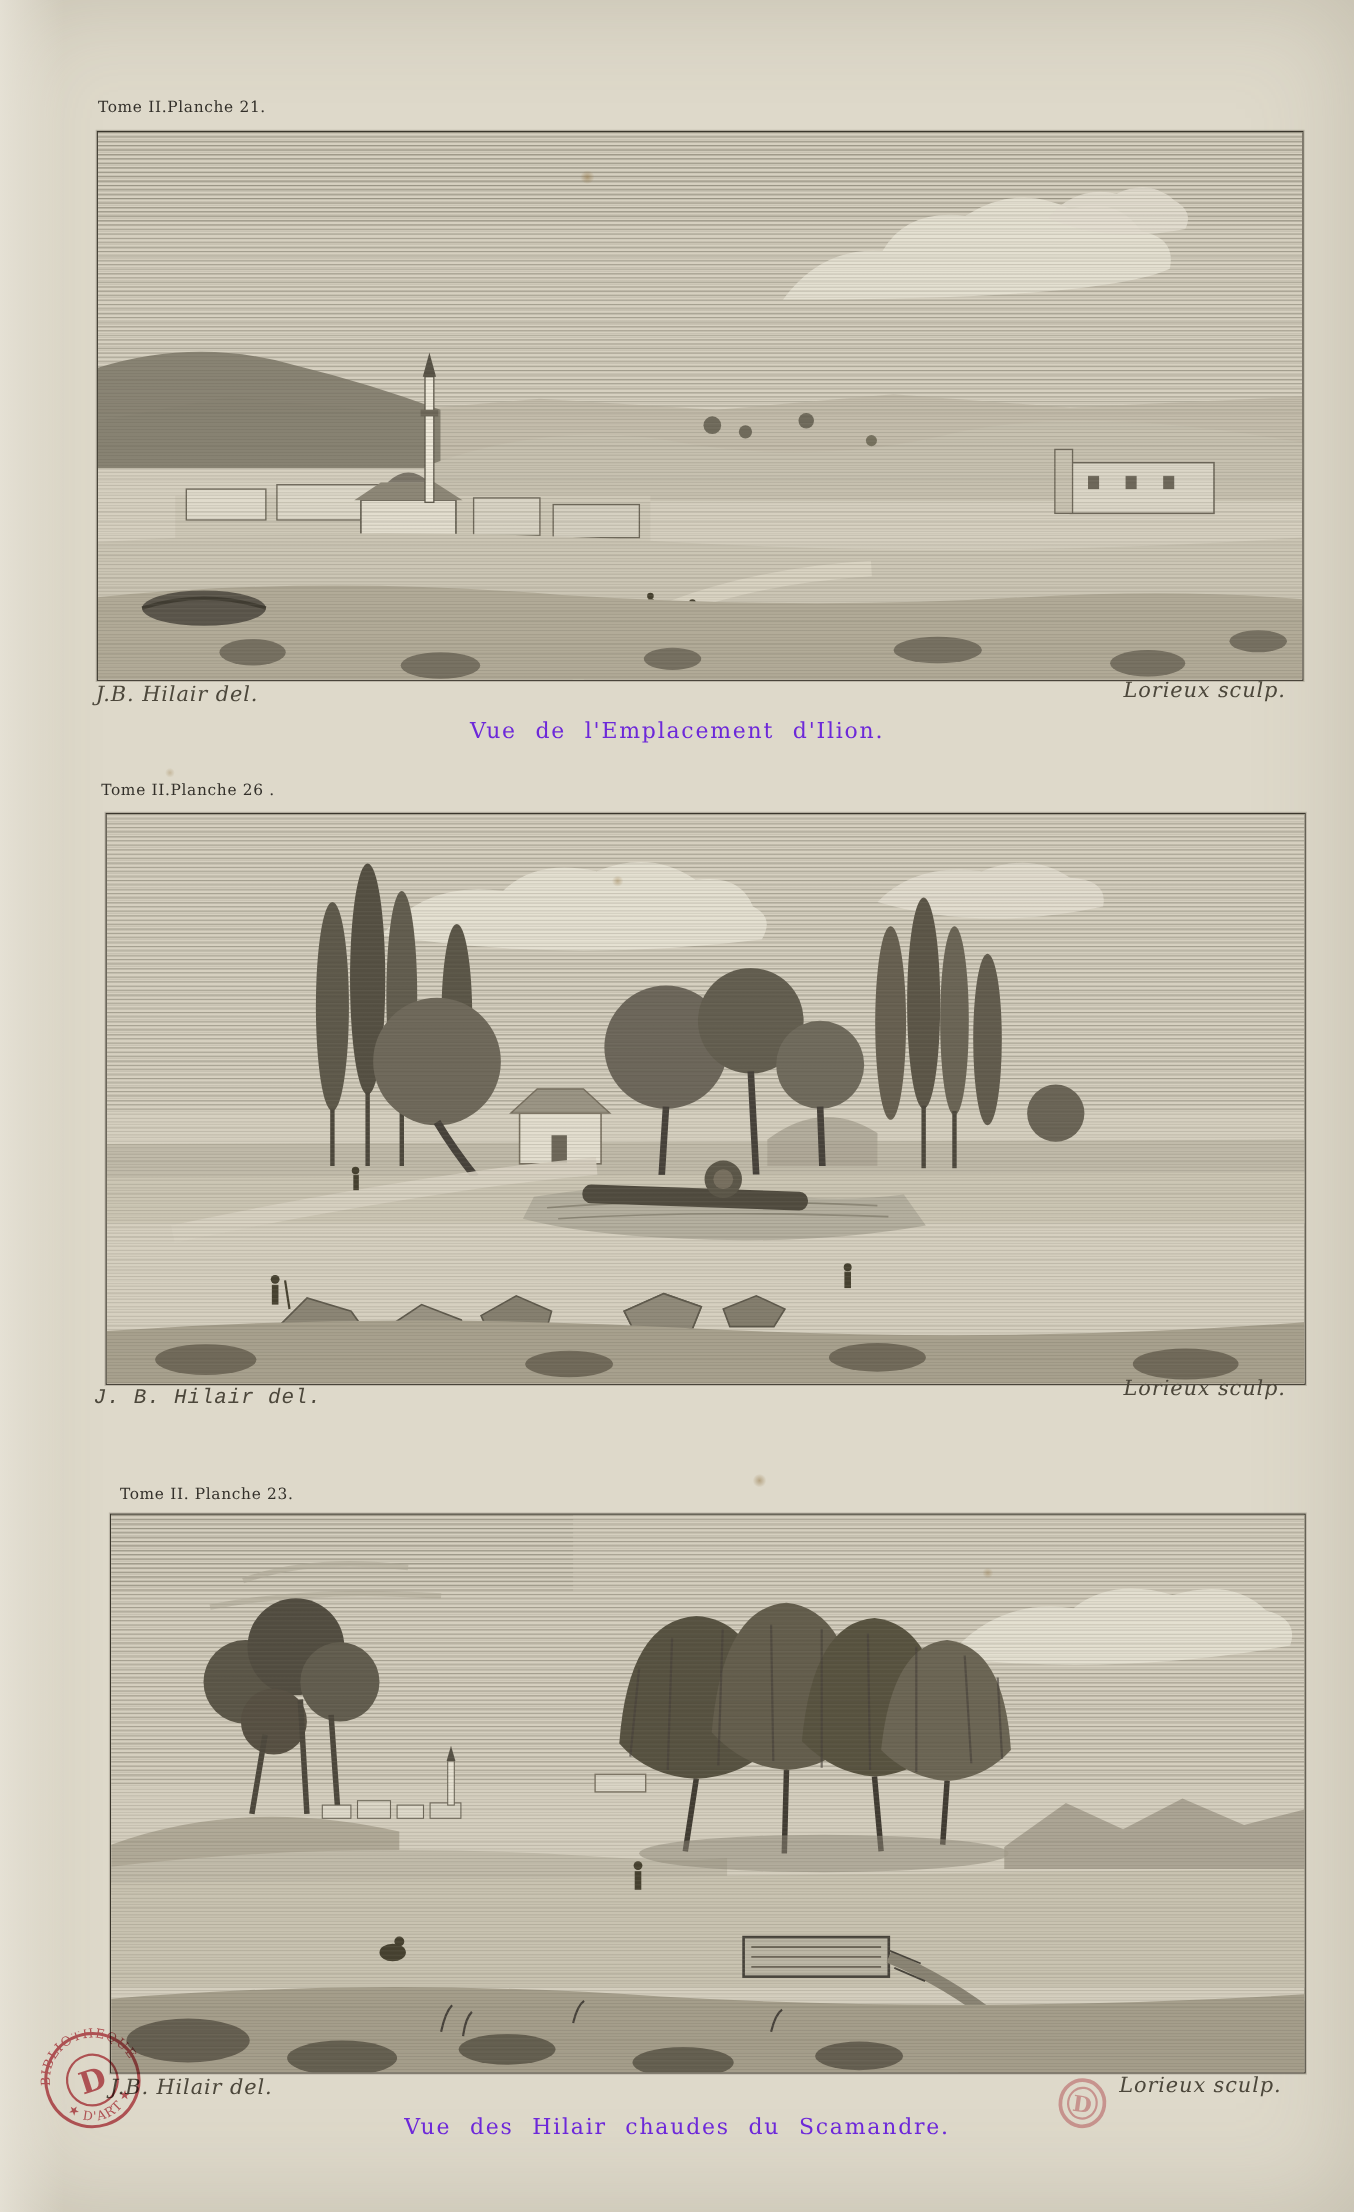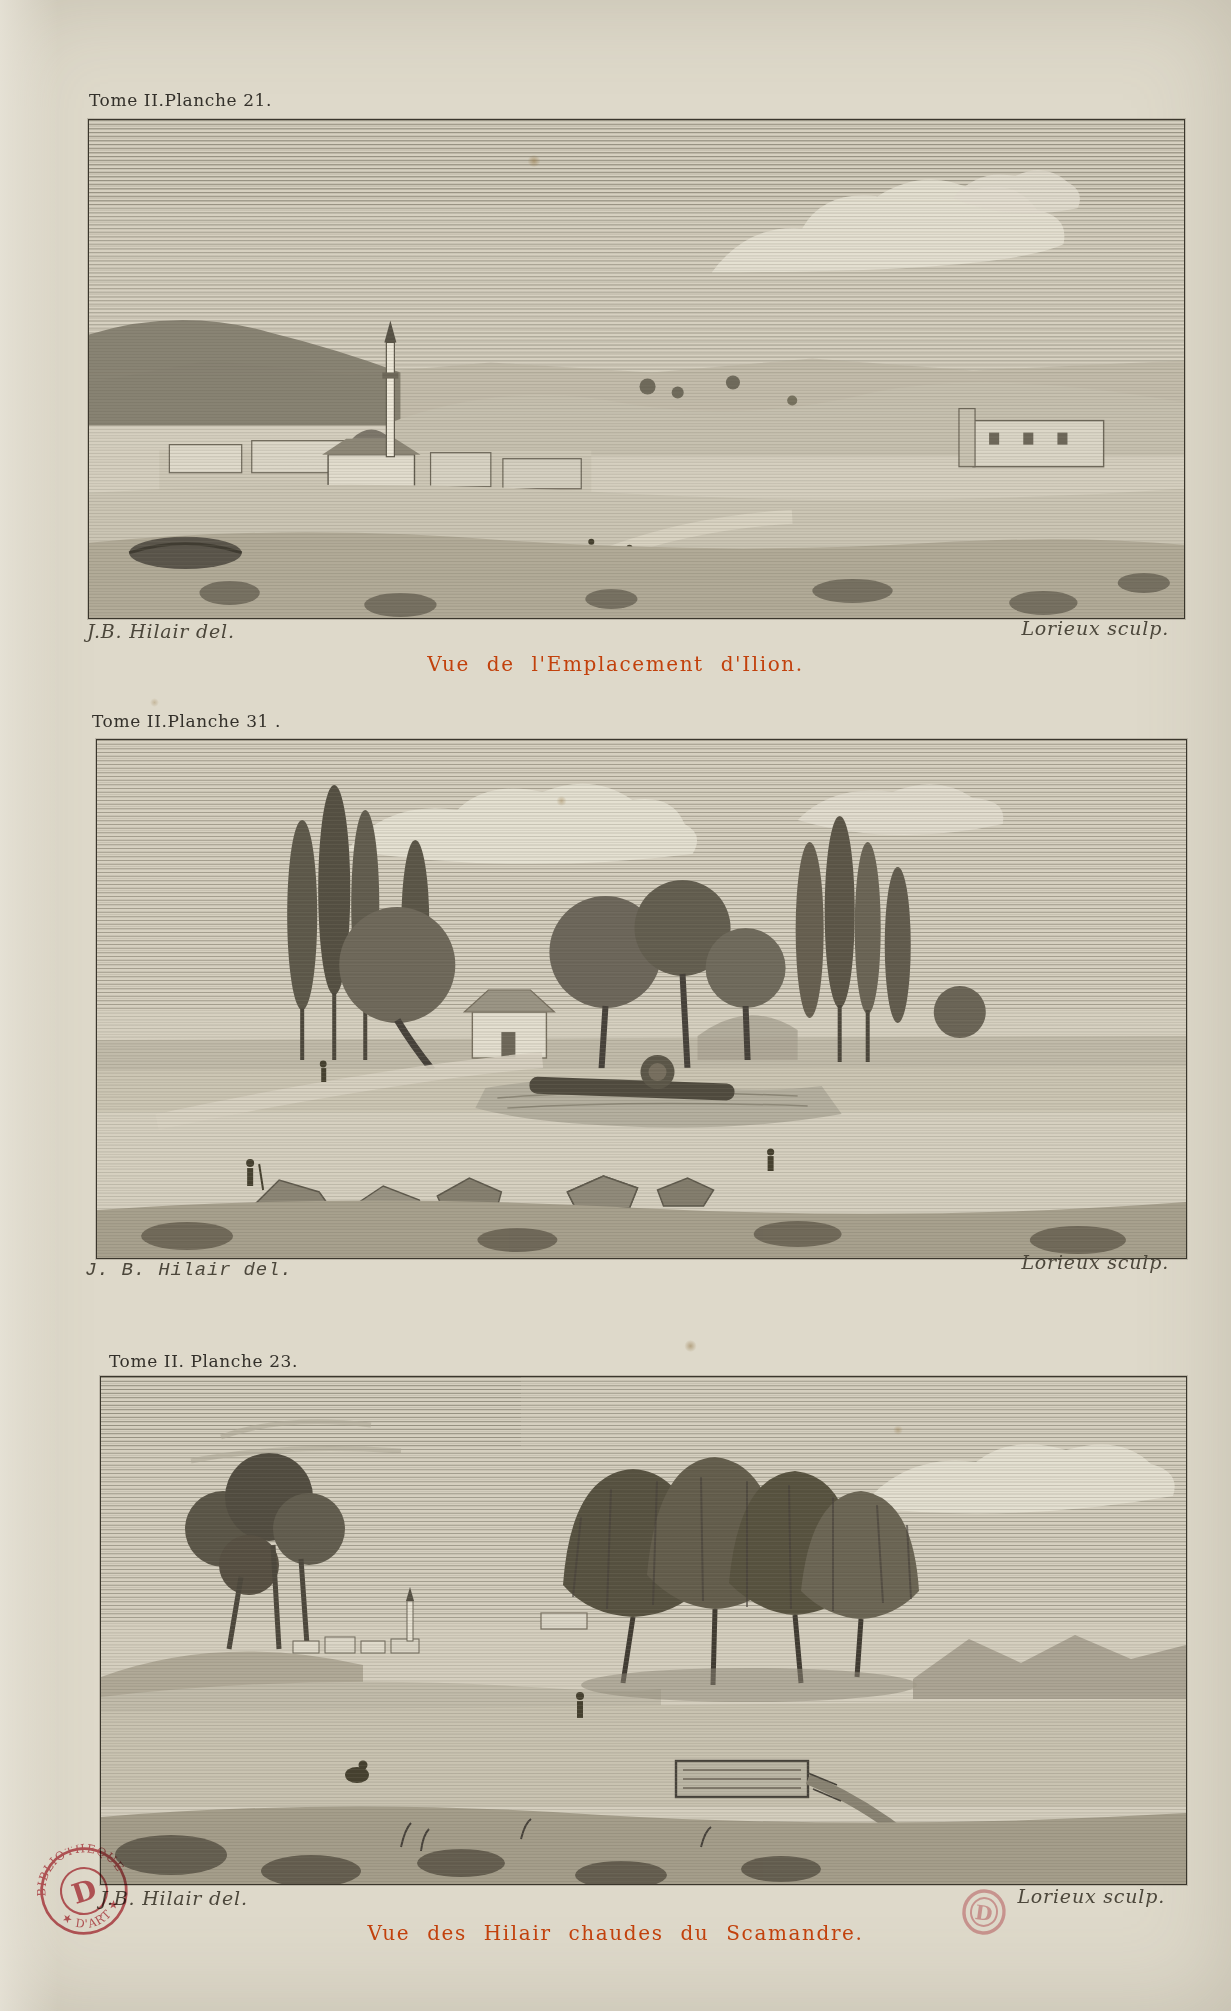--- a/index.html
+++ b/index.html
@@ -12,21 +12,21 @@
     color:#3b372e;
     box-shadow:inset 0 0 90px rgba(120,110,90,.25);
   }
   .page-edge-left{
     position:absolute;left:0;top:0;width:58px;height:100%;
     background:linear-gradient(90deg, rgba(236,232,221,.75), rgba(236,232,221,0));
     pointer-events:none;
   }
   .plate-label{
     position:absolute;
-    font-size:17px;letter-spacing:.6px;color:#33302a;
+    font-size:14px;letter-spacing:.6px;color:#33302a;
     white-space:nowrap;
   }
   .engraving{
     position:absolute;
     border:1.5px solid #3a362c;
     box-shadow:0 0 0 1px rgba(90,85,70,.25);
     background:#d6d0c0;
     overflow:hidden;
   }
   .engraving svg{display:block;width:100%;height:100%;}
@@ -38,21 +38,21 @@
       rgba(0,0,0,0) 1px, rgba(0,0,0,0) 3px);
   }
   .credit{
     position:absolute;
     font-style:italic;font-size:19px;letter-spacing:.8px;color:#4c473b;
     white-space:nowrap;
   }
   .credit.right{text-align:center;}
   .caption{
     position:absolute;left:0;width:1231px;text-align:center;
-    font-size:20px;letter-spacing:1.6px;word-spacing:9px;color:#c2410c;
+    font-size:20px;letter-spacing:1.6px;word-spacing:9px;color:#6d28d9;
     white-space:nowrap;
   }
   .foxing{position:absolute;border-radius:50%;pointer-events:none;}
   .stamp-library{
     position:absolute;left:38px;top:1845px;width:92px;height:92px;
     transform:rotate(-18deg);opacity:.88;mix-blend-mode:multiply;
   }
   .stamp-small{
     position:absolute;left:961px;top:1889px;width:46px;height:46px;
     opacity:.55;mix-blend-mode:multiply;transform:rotate(8deg);
@@ -130,21 +130,21 @@
           <ellipse cx="1050" cy="462" rx="26" ry="10"></ellipse>
       </g>
       <rect x="0" y="0" width="1090" height="497" fill="url(#h1)" opacity=".16"></rect>
     </svg>
   </div>
 
   <div class="credit" style="left:87px;top:620px;">J.B. Hilair del.</div>
   <div class="credit right" style="right:62px;top:617px;">Lorieux sculp.</div>
   <div class="caption" style="top:652px;">Vue de l'Emplacement d'Ilion.</div>
 
-  <div class="plate-label" style="left:92px;top:711px;">Tome II.Planche 31 .</div>
+  <div class="plate-label" style="left:92px;top:711px;">Tome II.Planche 26 .</div>
 
   <div class="engraving" style="left:96px;top:739px;width:1089px;height:518px;">
     <svg viewBox="0 0 1088 518" preserveAspectRatio="none">
       <defs>
         <pattern id="h2" width="4" height="4" patternUnits="userSpaceOnUse">
           <rect width="4" height="1" fill="#8f8a7a"></rect>
         </pattern>
       </defs>
       <rect width="1088" height="518" fill="#d6d0c0"></rect>
       <rect width="1088" height="270" fill="url(#h2)" opacity=".5"></rect>

